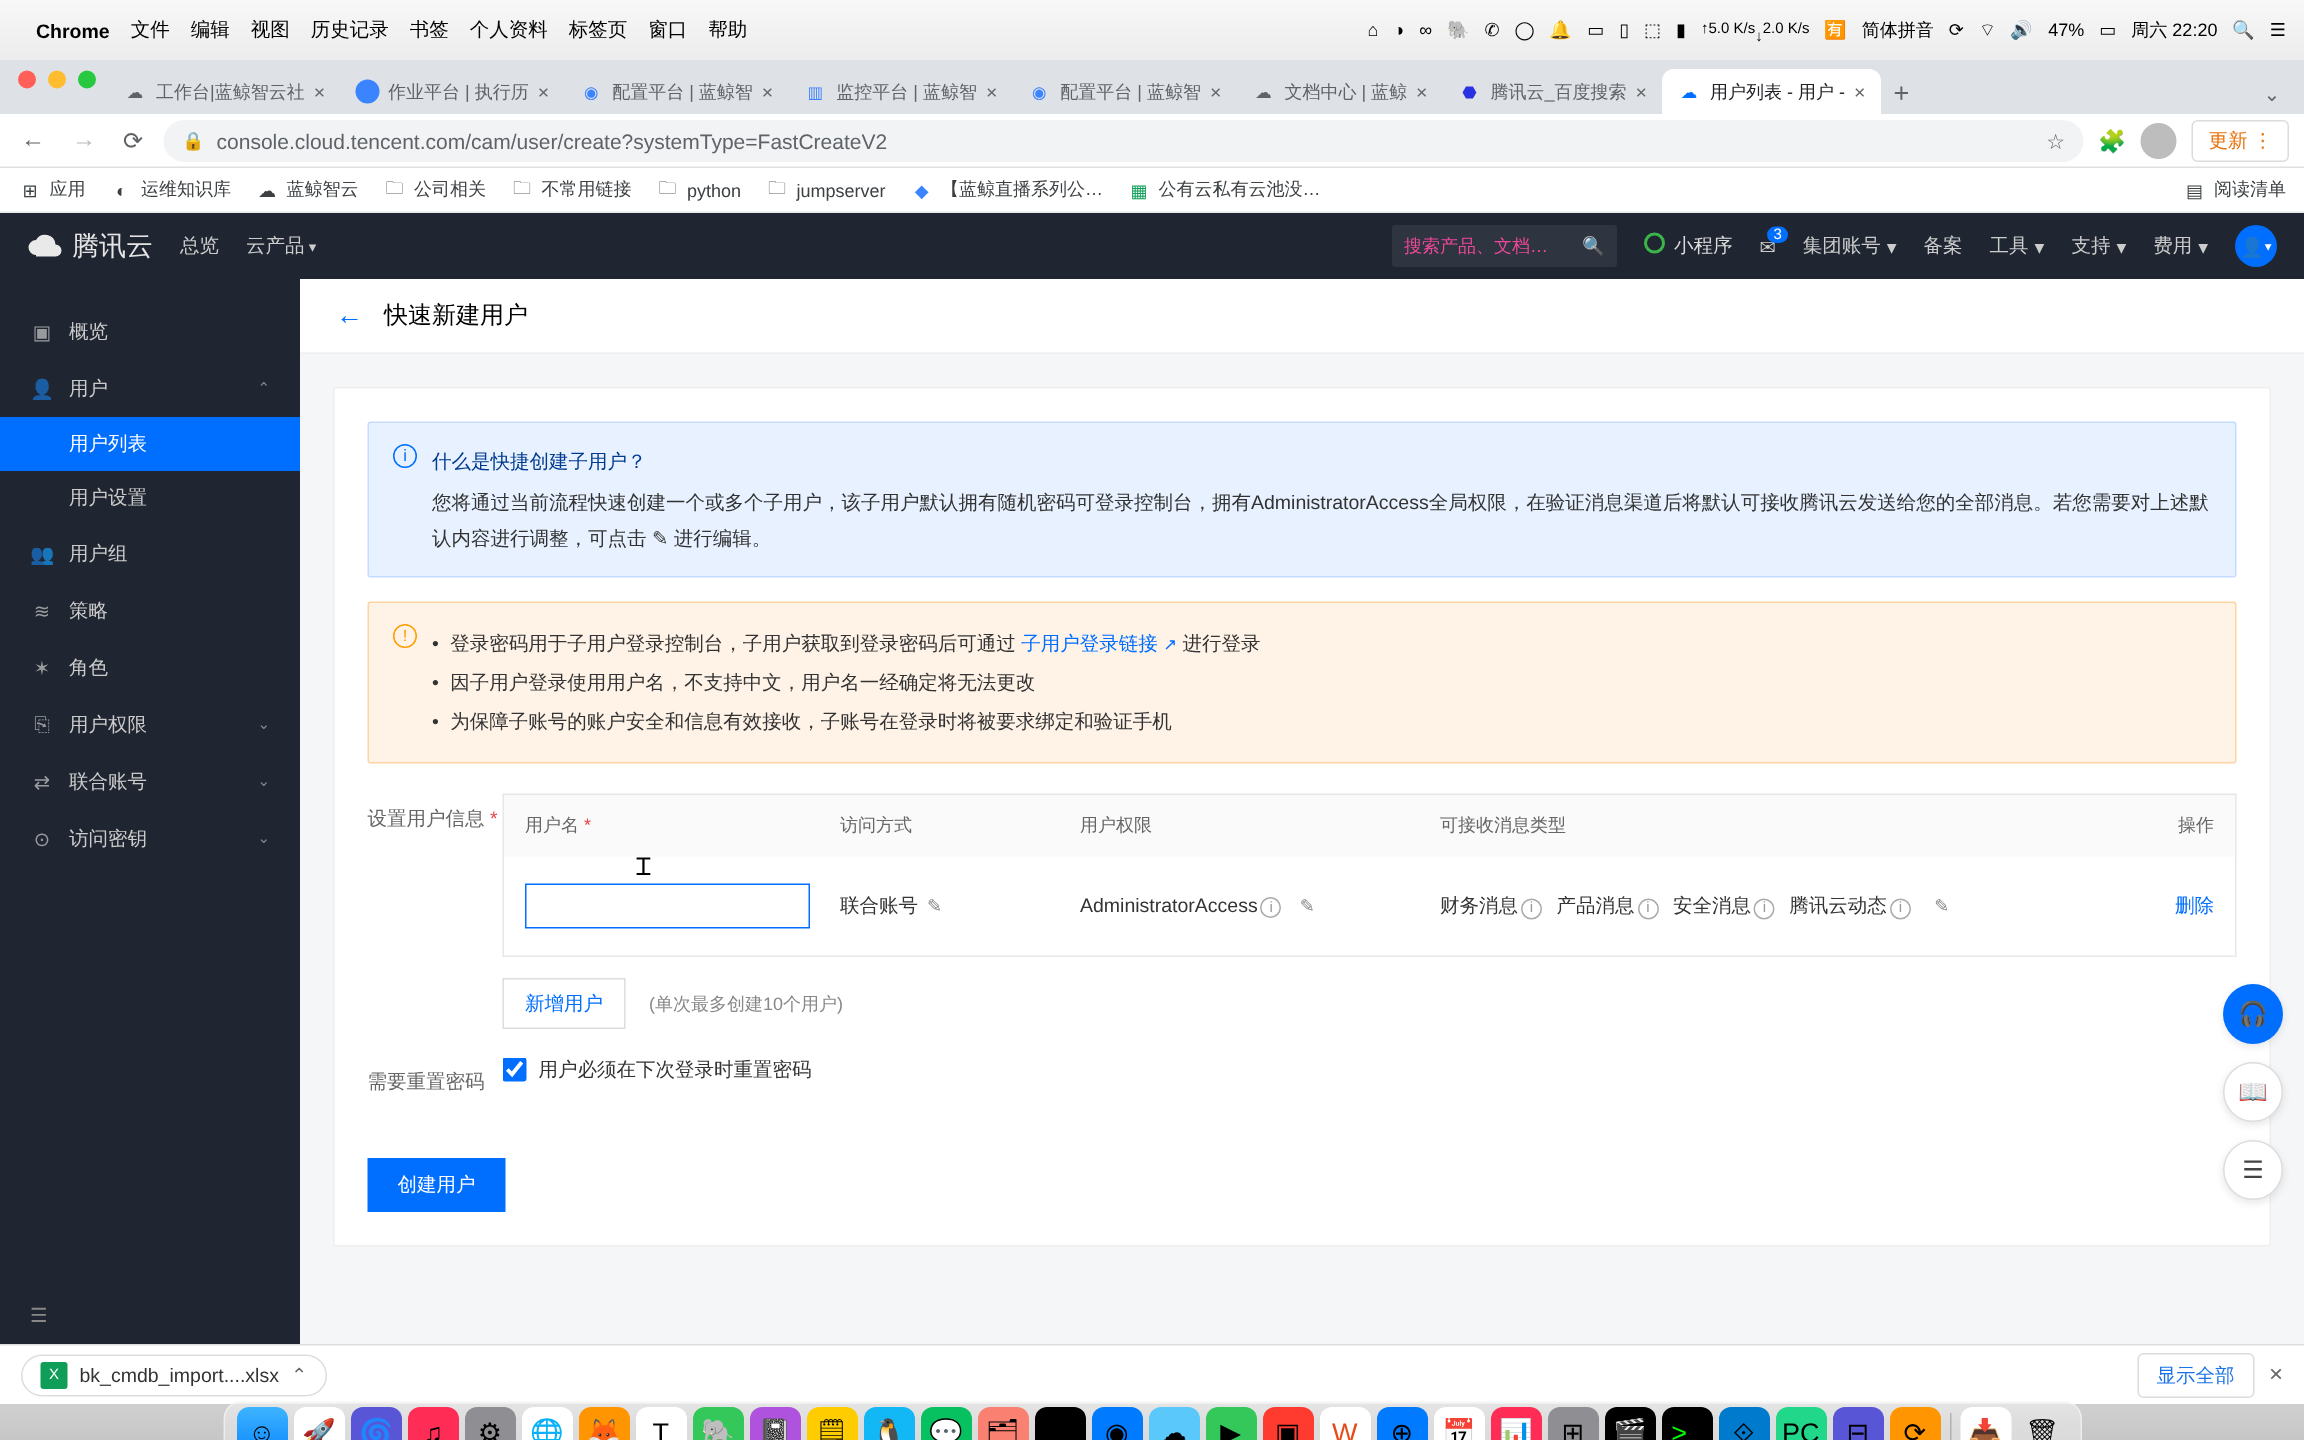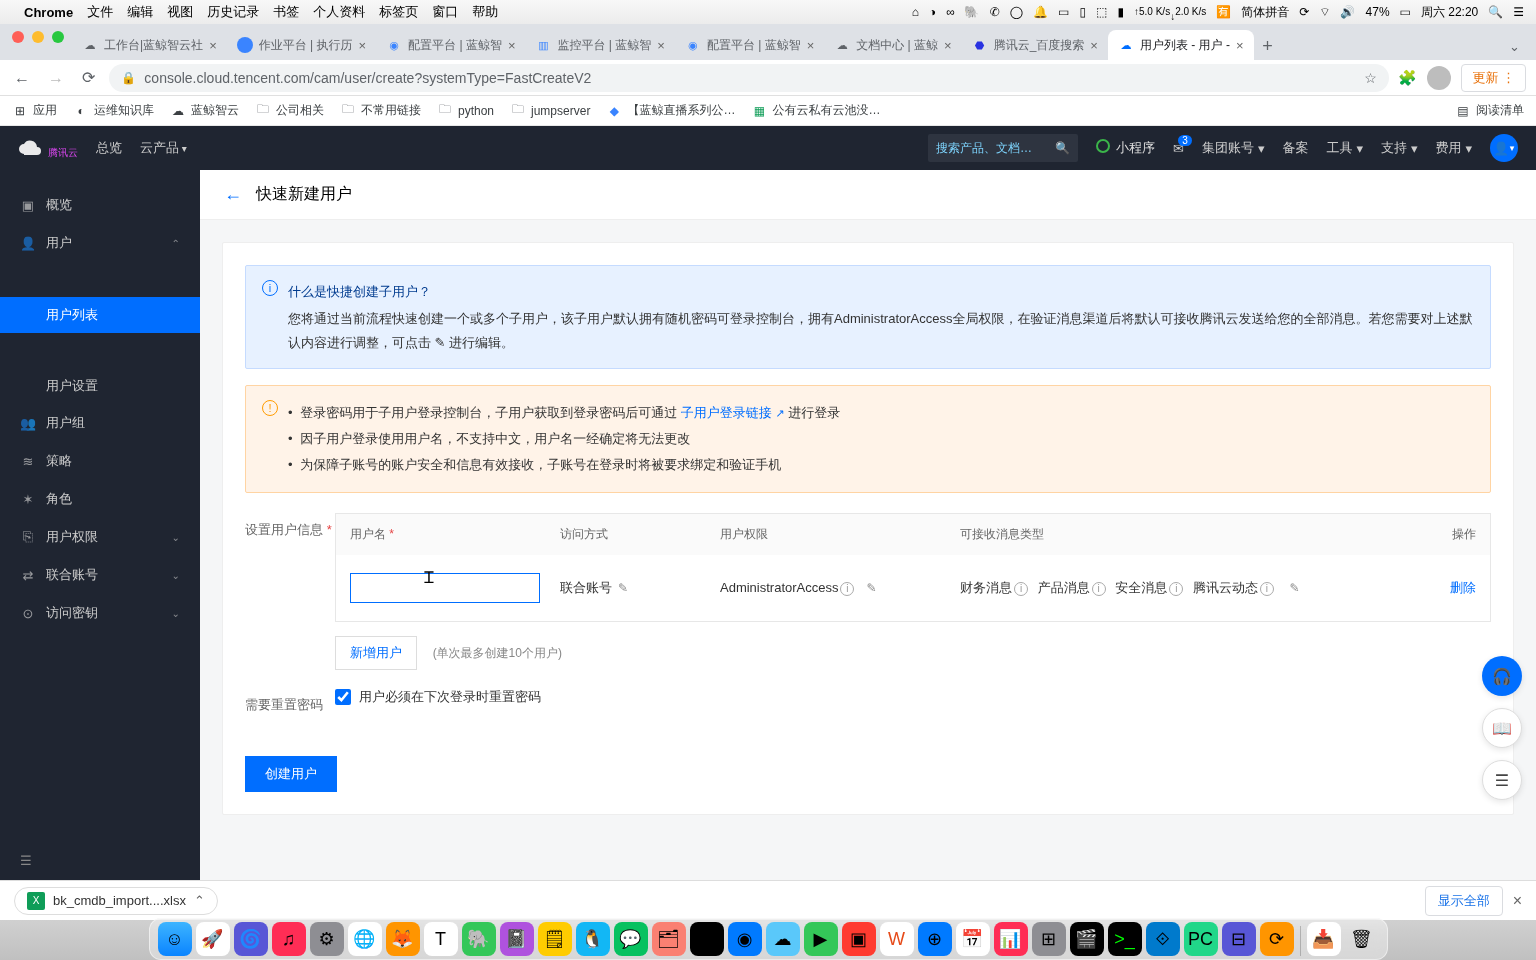--- a/index.html
+++ b/index.html
@@ -1,19 +1,19 @@
 <!DOCTYPE html>
 <html><head>
 <meta charset="utf-8">
 <style>
 * { margin:0; padding:0; box-sizing:border-box; font-family:-apple-system,"Helvetica Neue",Arial,sans-serif; }
 body { width:1536px; height:960px; background:#f0f0f0; overflow:hidden; font-size:13px; }
 
 
-.menubar { height:24px; background:linear-gradient(#f8f8f8,#ececec); display:flex; align-items:center; padding:0 12px; font-size:13px; color:#000; }
+.menubar { height:40px; background:linear-gradient(#f8f8f8,#ececec); display:flex; align-items:center; padding:0 12px; font-size:13px; color:#000; }
 .menubar .apple { font-size:15px; margin-right:12px; }
 .menubar .app-name { font-weight:600; margin-right:14px; }
 .menubar .menu-item { margin-right:14px; }
 .menubar .right { margin-left:auto; display:flex; align-items:center; gap:10px; font-size:12px; }
 .menubar .right .stat { font-size:10px; line-height:1; }
 .menubar .right span { display:inline-flex; align-items:center; }
 
 
 .chrome { background:#fff; }
 .tabbar { height:36px; background:#dee1e6; display:flex; align-items:flex-end; padding:0 8px; }
@@ -40,41 +40,41 @@
 .toolbar .update-btn{ border:1px solid #1a73e8; color:#e8710a; border-radius:4px; padding:4px 10px; font-size:13px; display:flex; align-items:center; gap:4px; border-color:#dadce0;}
 
 .bookmarks { height:30px; background:#fff; display:flex; align-items:center; padding:0 12px; gap:16px; font-size:12px; color:#3c4043; border-bottom:1px solid #e8e8e8;}
 .bookmarks .bm { display:flex; align-items:center; gap:5px; }
 .bookmarks .bm .ico{width:16px;height:16px;display:flex;align-items:center;justify-content:center;}
 .bookmarks .folder{color:#5f6368;}
 .bookmarks .reading{ margin-left:auto;}
 
 
 .tc-header { height:44px; background:#1f2531; display:flex; align-items:center; padding:0 18px; color:#ddd; font-size:13px; gap:18px;}
-.tc-header .logo { display:flex; align-items:flex-end; gap:6px; font-size:10px; color:#d946ef;}
+.tc-header .logo { display:flex; align-items:flex-end; gap:6px; font-size:18px; color:#e5e5e5;}
 .tc-header .logo svg{width:24px;height:24px;}
 .tc-header .hnav { color:#ccc; }
 .tc-header .hnav.caret::after{content:" ▾"; font-size:10px;}
-.tc-header .search { margin-left:auto; background:#2e3440; border-radius:2px; height:28px; width:150px; display:flex; align-items:center; padding:0 8px; color:#7dd3fc; font-size:12px; gap:6px;justify-content:flex-end;}
+.tc-header .search { margin-left:auto; background:#2e3440; border-radius:2px; height:28px; width:150px; display:flex; align-items:center; padding:0 8px; color:#ec4899; font-size:12px; gap:6px;justify-content:flex-end;}
 .tc-header .search .sicon{margin-left:auto;}
 .tc-header .rnav{ color:#ccc; font-size:13px; display:flex; align-items:center; gap:4px;}
 .tc-header .mini{ display:flex; gap:6px;}
 .tc-header .mini .dot{width:14px;height:14px;border-radius:50%;border:2px solid #3bb54a;}
 .tc-header .mail{position:relative;}
 .tc-header .badge{position:absolute; top:-6px; right:-8px; background:#006eff; color:#fff; border-radius:8px; font-size:10px; padding:0 4px;}
 .tc-header .user-av{width:28px;height:28px;border-radius:50%;background:#006eff; display:flex;align-items:center;justify-content:center; color:#fff;}
 
 
 .app-body { display:flex; height:calc(960px - 24px - 36px - 36px - 30px - 44px - 40px - 40px); }
 .sidebar { width:200px; background:#1f2531; color:#ccc; padding-top:16px; position:relative;}
 .sidebar .title { color:#fff; font-size:15px; font-weight:600; padding:4px 20px 18px; }
 .sidebar .item { display:flex; align-items:center; gap:10px; padding:10px 20px; font-size:13px; color:#ccc; cursor:pointer;}
 .sidebar .item .ico{width:16px; opacity:.7; text-align:center;}
 .sidebar .item .chev{margin-left:auto; font-size:10px; opacity:.6;}
-.sidebar .sub { padding-left:46px; font-size:13px; color:#ccc; height:36px; display:flex; align-items:center;margin-top:35px;}
+.sidebar .sub { padding-left:46px; font-size:13px; color:#ccc; height:36px; display:flex; align-items:center;}
 .sidebar .sub.active { background:#006eff; color:#fff; }
 .sidebar .collapse{ position:absolute; bottom:12px; left:20px; color:#888;}
 
 .main { flex:1; background:#f5f6f7; overflow:auto; }
 .page-head { background:#fff; height:50px; display:flex; align-items:center; padding:0 24px; gap:14px; border-bottom:1px solid #eee;}
 .page-head .back{ color:#006eff; font-size:18px;}
 .page-head h1{ font-size:16px; font-weight:500; color:#000;}
 
 .content { padding:22px; }
 .card { background:#fff; border:1px solid #eee; border-radius:2px; padding:22px; }

